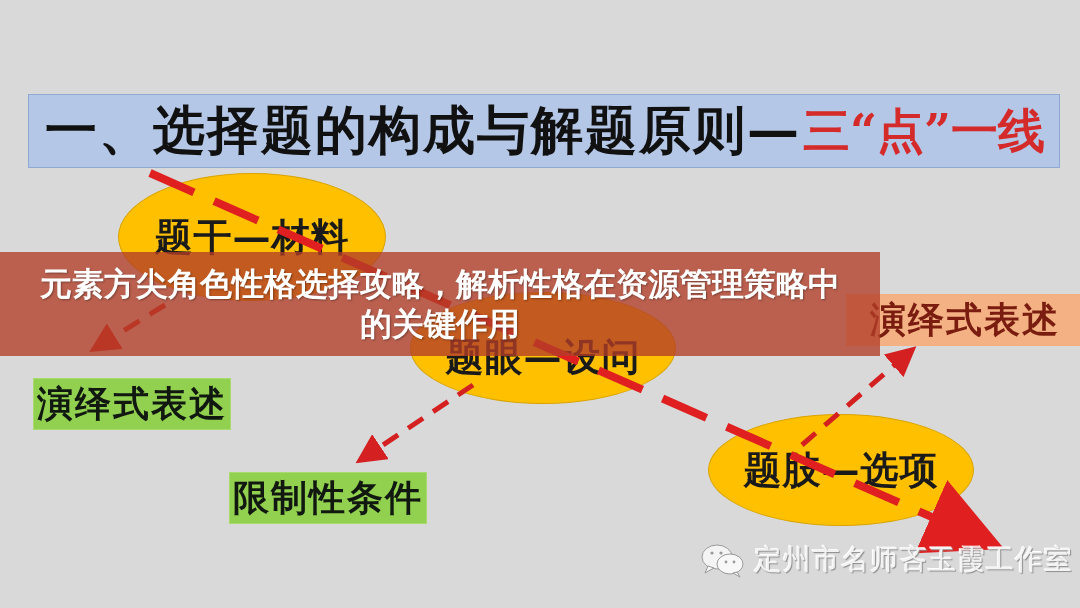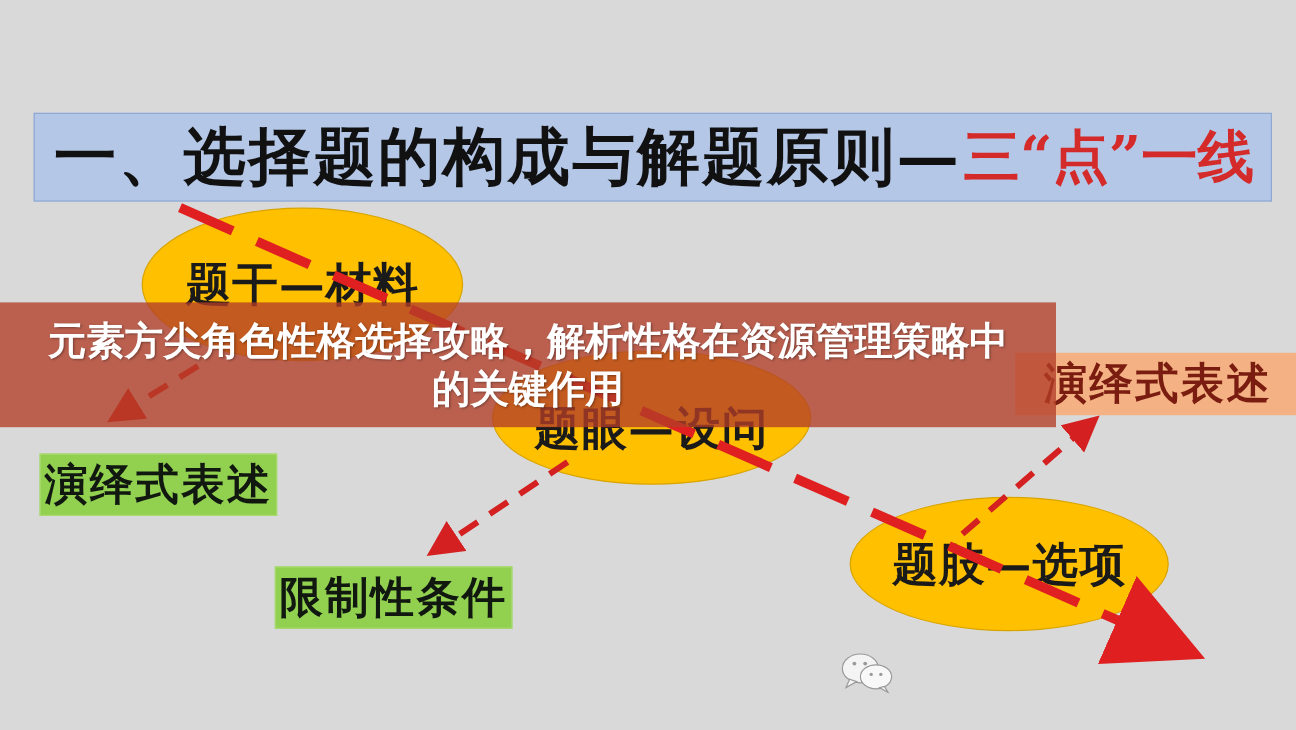--- a/index.html
+++ b/index.html
@@ -111,17 +111,18 @@
   <svg width="46" height="36" viewBox="0 0 46 36">
     <ellipse cx="17" cy="15" rx="15" ry="12" fill="#f4f4f4" stroke="#9a9a9a" stroke-width="1"></ellipse>
     <path d="M8,24 L5,31 L14,26 z" fill="#f4f4f4" stroke="#9a9a9a" stroke-width="1"></path>
     <ellipse cx="30" cy="22" rx="13" ry="10" fill="#f8f8f8" stroke="#9a9a9a" stroke-width="1"></ellipse>
     <path d="M37,30 L40,35 L33,31 z" fill="#f8f8f8" stroke="#9a9a9a" stroke-width="1"></path>
     <circle cx="12" cy="11" r="1.6" fill="#9a9a9a"></circle>
     <circle cx="21" cy="11" r="1.6" fill="#9a9a9a"></circle>
     <circle cx="26" cy="20" r="1.4" fill="#9a9a9a"></circle>
     <circle cx="34" cy="20" r="1.4" fill="#9a9a9a"></circle>
   </svg>
+  <span class="wm-text">定州市名师吝玉霞工作室</span>
 </div>
 
 <div class="overlay-banner">
   <span>元素方尖角色性格选择攻略，解析性格在资源管理策略中的关键作用</span>
 </div>
 
 </body></html>

